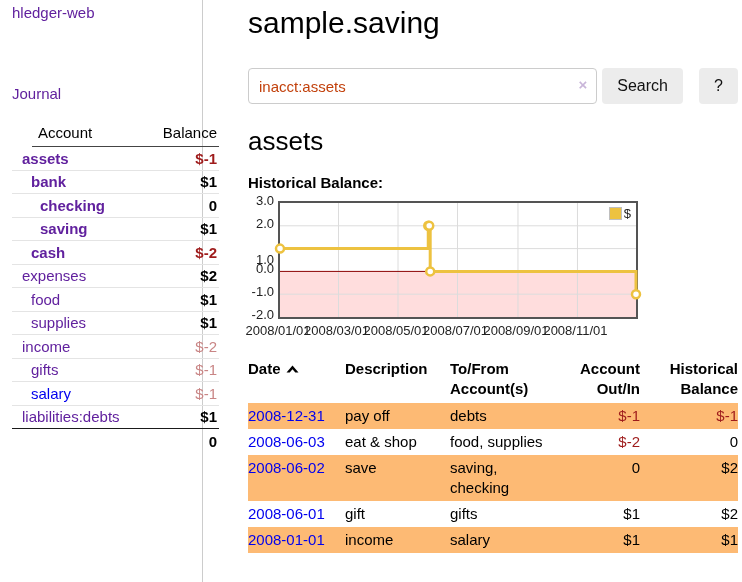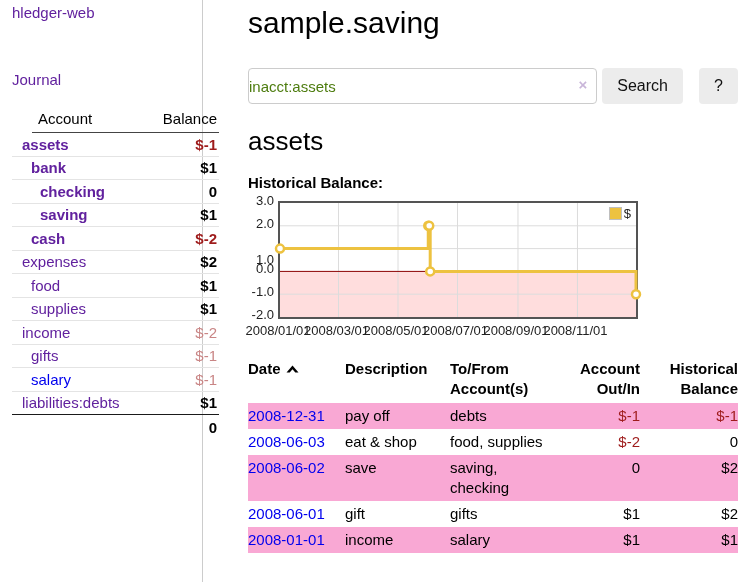--- a/index.html
+++ b/index.html
@@ -6,42 +6,42 @@
   body{
     width:742px;height:582px;position:relative;overflow:hidden;
     background:#fff;color:#000;
     font-family:"Liberation Sans",sans-serif;font-size:15px;
   }
   a{text-decoration:none;}
   
   .sidebar{position:absolute;left:0;top:0;width:203px;height:582px;
     border-right:1px solid #ccc;box-sizing:border-box;padding:4px 0 0 12px;}
   .brand{color:#61219e;font-size:15px;display:inline-block;}
-  .nav-journal{display:block;color:#61219e;margin-top:50px;font-size:15px;}
+  .nav-journal{display:block;color:#61219e;margin-top:64px;font-size:15px;}
   .acct-table{width:207px;margin-top:22px;}
   .acct-head{display:flex;justify-content:space-between;align-items:flex-end;
     padding:0 2px 5px 6px;border-bottom:1px solid #444;font-size:15px;margin-left:20px;}
   .acct-row{display:flex;align-items:center;height:22.5px;border-bottom:1px solid #e4e4e4;padding-right:2px;}
   .acct-row:last-of-type{border-bottom:none;}
   .acct-link{color:#61219e;}
   .acct-link.b{font-weight:700;}
   .acct-link.blue{color:#0000ee;}
   .bal{margin-left:auto;}
   .bal-pos{color:#000;font-weight:700;}
   .bal-neg-strong{color:#9e1b1b;font-weight:700;}
   .bal-neg-soft{color:#c98585;font-weight:400;}
   .acct-total{display:flex;justify-content:flex-end;font-weight:700;
     border-top:1.5px solid #1a1a1a;padding:4px 2px 0 0;}
   
   .main{position:absolute;left:248px;top:0;width:490px;}
   h1{font-size:30px;font-weight:400;margin:6px 0 0 0;}
   .search-row{display:flex;align-items:center;margin-top:28px;}
   .input-wrap{position:relative;width:362px;}
   .search-input{width:100%;box-sizing:border-box;height:36px;border:1px solid #ccc;
-    border-radius:4px;padding:0 28px 0 0;font-size:15px;color:#4d7c0f;
+    border-radius:4px;padding:0 28px 0 10px;font-size:15px;color:#c2410c;
     font-family:"Liberation Sans",sans-serif;}
   .clear-x{position:absolute;right:10px;top:8px;color:#c9b6d9;font-size:15px;font-weight:700;cursor:pointer;}
   .btn{height:36px;background:#ececec;border:none;border-radius:4px;font-size:16px;
     color:#111;font-family:"Liberation Sans",sans-serif;cursor:pointer;}
   .btn-search{margin-left:5px;padding:0 15px;}
   .btn-help{margin-left:16px;width:40px;}
   h2{font-size:26px;font-weight:400;margin:22px 0 0 0;}
   .chart-label{font-size:15px;font-weight:700;margin-top:17px;}
   
   .chart{position:relative;height:142px;margin-top:8px;}
@@ -54,21 +54,21 @@
   .legend-box{width:13px;height:13px;box-sizing:border-box;background:#edc240;
     border:1px solid #bfbfbf;margin-right:2px;}
   .x-labels{position:absolute;left:30px;top:124px;width:360px;height:16px;}
   .xtick{position:absolute;top:0;transform:translateX(-50%);font-size:13px;color:#222;white-space:nowrap;}
   
   table.register{border-collapse:collapse;width:490px;margin-top:16px;font-size:15px;}
   .register th{font-weight:700;text-align:left;vertical-align:top;padding:2px 0 4px 0;line-height:20px;}
   .register th.r,.register td.r{text-align:right;}
   .register td{padding:3px 8px 3px 0;vertical-align:top;line-height:20px;}
   .register td.r{padding-right:0;}
-  .register tr.shaded{background:#f9a8d4;}
+  .register tr.shaded{background:#fdba74;}
   .register a{color:#0000ee;}
   .neg{color:#9e1b1b;}
   .sort-icon{margin-left:5px;position:relative;top:1px;}
   .acct-col{max-width:104px;}
 </style>
 </head>
 <body>
 
 <div class="sidebar">
   <a href="#" class="brand">hledger-web</a>

